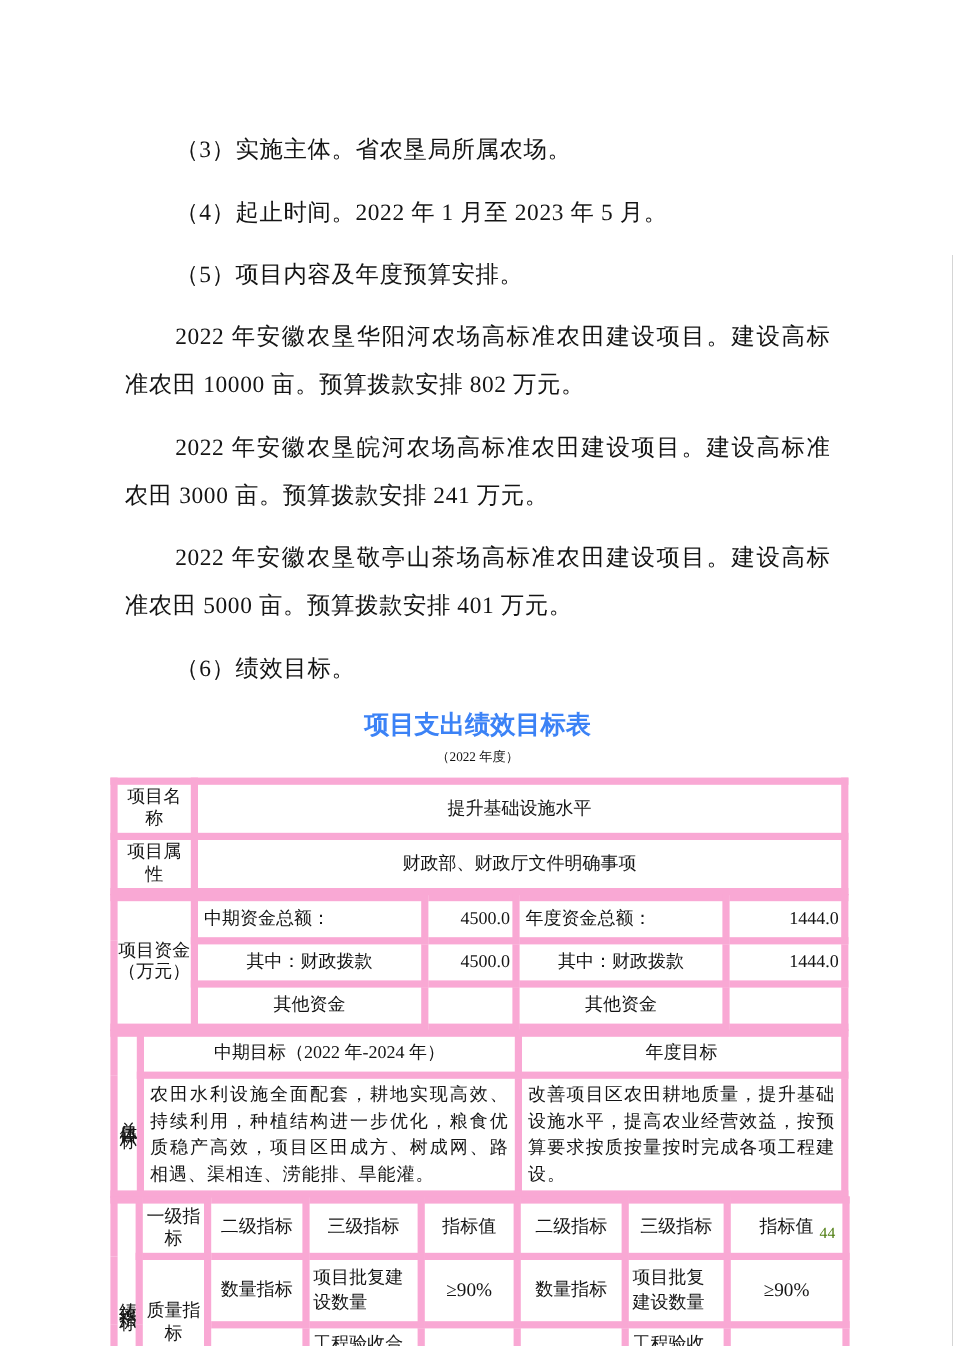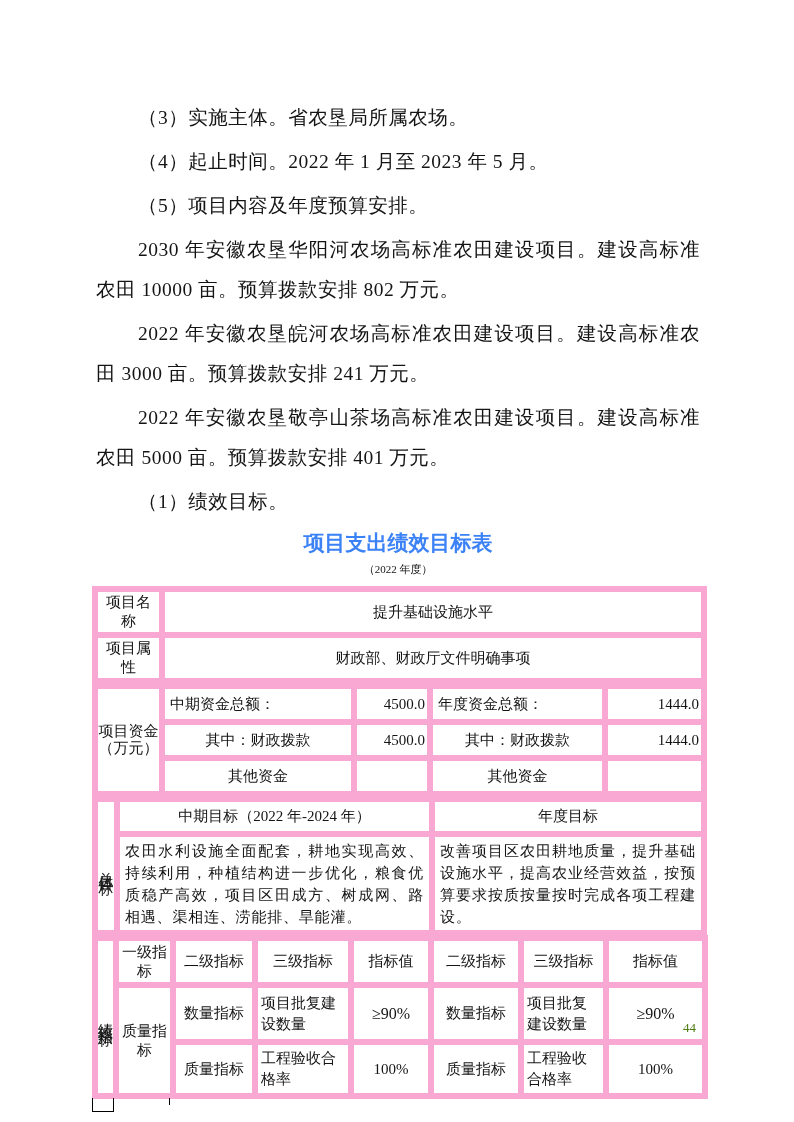--- a/index.html
+++ b/index.html
@@ -7,21 +7,21 @@
     position:relative;
     width:794px;height:1122px;
     margin:0 auto;
     background:#fff;
     color:#1a1a1a;
     font-family:"Liberation Serif","DejaVu Serif",serif;
     overflow:hidden;
   }
   .doc{position:absolute;left:92px;top:94px;width:612px;}
   .doc p{
-    margin:4px;
+    margin:12px;
     font-size:19.5px;
     line-height:40px;
     text-indent:42px;
     text-align:justify;
     letter-spacing:0.5px;
     color:#141414;
   }
   .tbl-title{
     margin:6px 0 0 0;
     font-size:21px;
@@ -104,24 +104,24 @@
 </style>
 </head>
 <body>
 
 <div class="sheet">
   <div class="doc">
 
     <p>（3）实施主体。省农垦局所属农场。</p>
     <p>（4）起止时间。2022 年 1 月至 2023 年 5 月。</p>
     <p>（5）项目内容及年度预算安排。</p>
-    <p>2030 年安徽农垦华阳河农场高标准农田建设项目。建设高标准农田 10000 亩。预算拨款安排 802 万元。</p>
+    <p>2022 年安徽农垦华阳河农场高标准农田建设项目。建设高标准农田 10000 亩。预算拨款安排 802 万元。</p>
     <p>2022 年安徽农垦皖河农场高标准农田建设项目。建设高标准农田 3000 亩。预算拨款安排 241 万元。</p>
     <p>2022 年安徽农垦敬亭山茶场高标准农田建设项目。建设高标准农田 5000 亩。预算拨款安排 401 万元。</p>
-    <p>（1）绩效目标。</p>
+    <p>（6）绩效目标。</p>
 
     <div class="tbl-title">项目支出绩效目标表</div>
     <div class="tbl-subtitle">（2022 年度）</div>
 
     <table class="t-info">
       <colgroup>
           <col style="width:67px">
           <col style="width:542px">
         </colgroup>
       <tbody>

